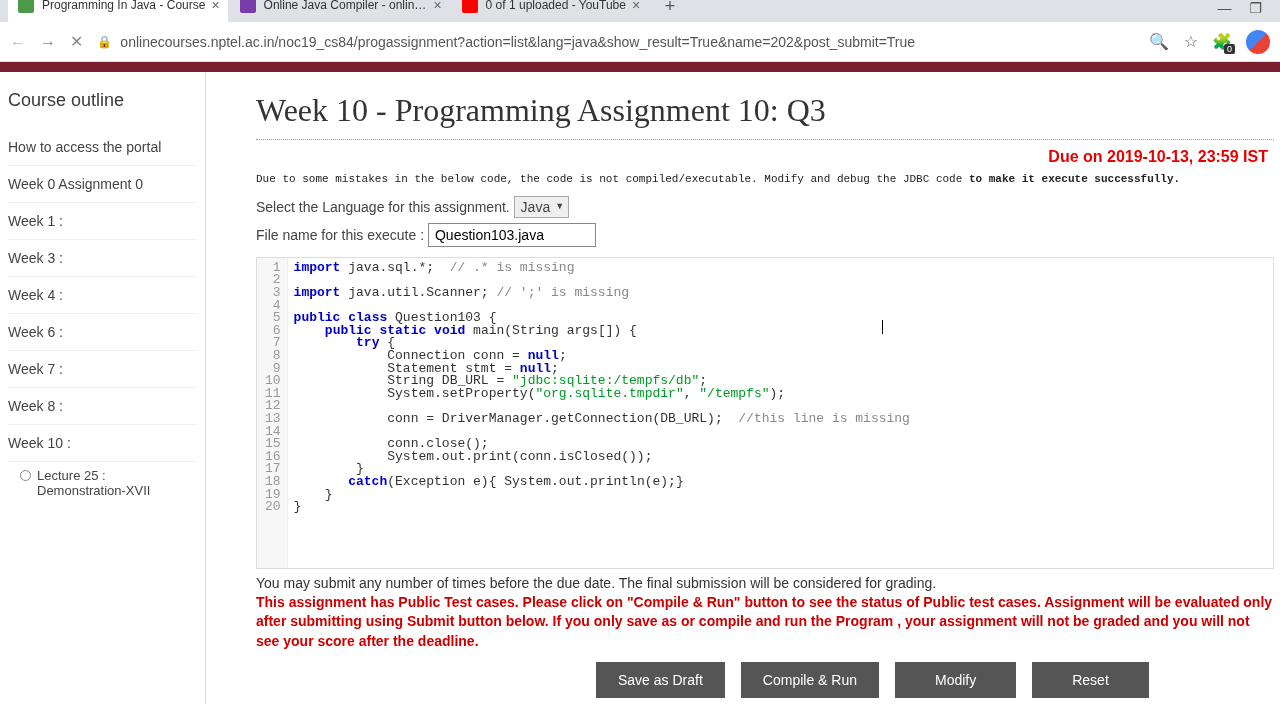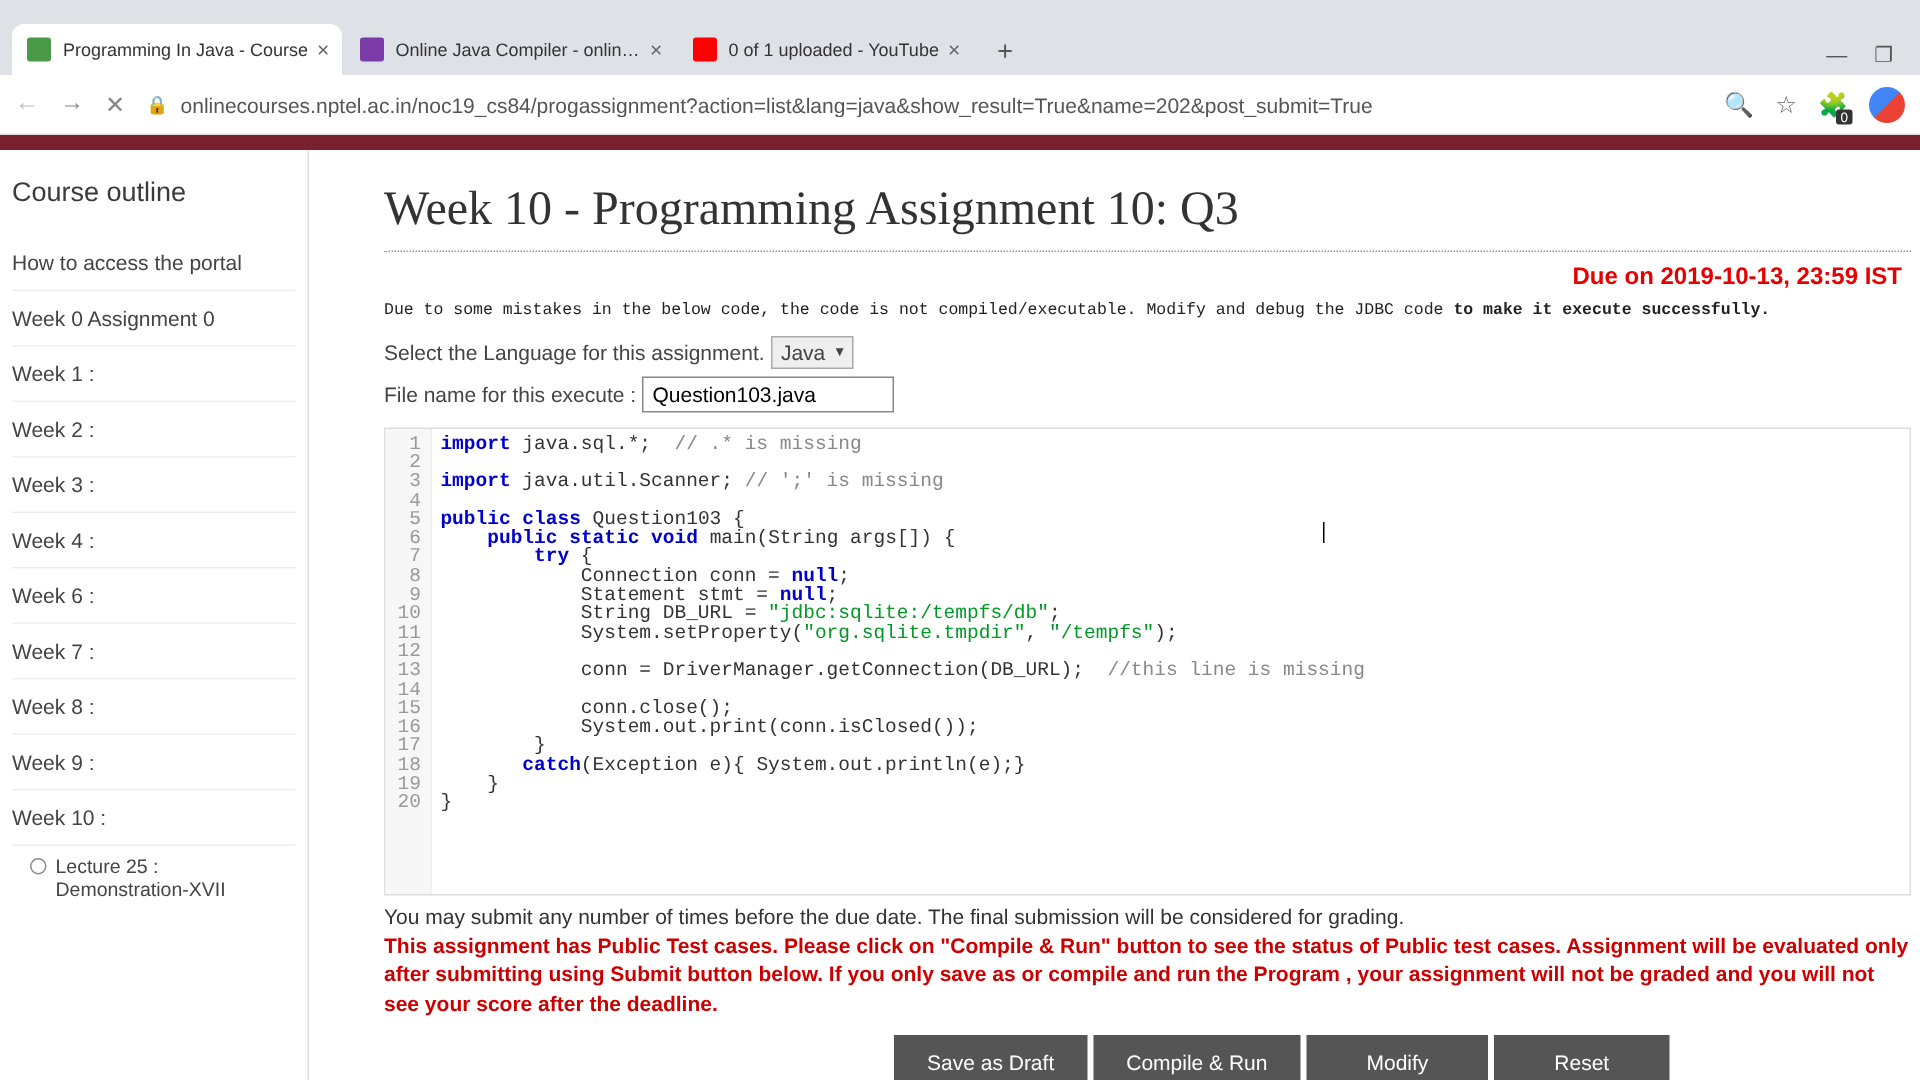--- a/index.html
+++ b/index.html
@@ -1,19 +1,19 @@
 <!DOCTYPE html>
 <html><head>
 <meta charset="utf-8">
 <style>
 * { box-sizing: border-box; margin: 0; padding: 0; }
 body { font-family: Arial, sans-serif; font-size: 14px; color: #333; background: #fff; overflow: hidden; width: 1280px; height: 720px; }
 
 
-.tab-bar { background: #dee1e6; height: 50px; display: flex; align-items: flex-end; padding: 0 8px; }
+.tab-bar { background: #dee1e6; height: 22px; display: flex; align-items: flex-end; padding: 0 8px; }
 .tab { background: #fff; border-radius: 8px 8px 0 0; height: 34px; display: flex; align-items: center; padding: 0 8px 0 10px; max-width: 220px; min-width: 180px; font-size: 12px; color: #333; margin-right: 2px; }
 .tab.inactive { background: transparent; }
 .tab .favicon { width: 16px; height: 16px; margin-right: 8px; flex-shrink: 0; border-radius: 2px; }
 .tab .tab-title { white-space: nowrap; overflow: hidden; text-overflow: ellipsis; flex: 1; }
 .tab .tab-close { margin-left: 6px; color: #666; font-size: 14px; }
 .favicon-swayam { background: #4a9a4a; }
 .favicon-lightning { background: #7a3aa8; }
 .favicon-youtube { background: #ff0000; }
 .new-tab { width: 28px; height: 28px; display: flex; align-items: center; justify-content: center; font-size: 18px; color: #555; margin-left: 6px; margin-bottom: 2px; }
 .window-controls { margin-left: auto; display: flex; gap: 18px; padding-right: 10px; padding-bottom: 6px; color: #555; font-size: 14px; }
@@ -58,21 +58,21 @@
 .code-lines { padding: 3px 6px; flex: 1; white-space: pre; color: #333; }
 .code-lines div { height: 12.6px; }
 .kw { color: #0000cc; font-weight: bold; }
 .str { color: #009926; }
 .cmt { color: #888888; }
 .cursor { position: absolute; width: 1px; height: 14px; background: #000; left: 625px; top: 62px; }
 
 .submit-note { font-size: 14px; color: #333; margin-top: 6px; }
 .test-warning { font-size: 14px; color: #cc0000; font-weight: bold; line-height: 1.4; margin-top: 2px; }
 
-.action-buttons { display: flex; gap: 4px; margin-top: 10px; margin-left: 340px; }
+.action-buttons { display: flex; gap: 16px; margin-top: 10px; margin-left: 340px; }
 .action-btn { background: #555; color: #fff; padding: 10px 22px; font-size: 14px; border: none; cursor: pointer; }
 </style>
 </head>
 <body>
 
 <div class="tab-bar">
   <div class="tab">
     <span class="favicon favicon-swayam"></span>
     <span class="tab-title">Programming In Java - Course</span>
     <span class="tab-close">×</span>
@@ -112,27 +112,25 @@
 
 <div class="banner"></div>
 
 <div class="page">
 
   <div class="sidebar">
     <div class="sidebar-title">Course outline</div>
     <a class="sidebar-item">How to access the portal</a>
     <a class="sidebar-item">Week 0 Assignment 0</a>
     <a class="sidebar-item">Week 1 :</a>
-    <a class="sidebar-item">Week 2 :</a>
     <a class="sidebar-item">Week 3 :</a>
     <a class="sidebar-item">Week 4 :</a>
     <a class="sidebar-item">Week 6 :</a>
     <a class="sidebar-item">Week 7 :</a>
     <a class="sidebar-item">Week 8 :</a>
-    <a class="sidebar-item">Week 9 :</a>
     <a class="sidebar-item">Week 10 :</a>
     <div class="sidebar-subitem">
       <span class="radio"></span>
       <span>Lecture 25 : Demonstration-XVII</span>
     </div>
   </div>
 
   <div class="main">
     <h1 class="page-title">Week 10 - Programming Assignment 10: Q3</h1>
     <div class="dotted-line"></div>

